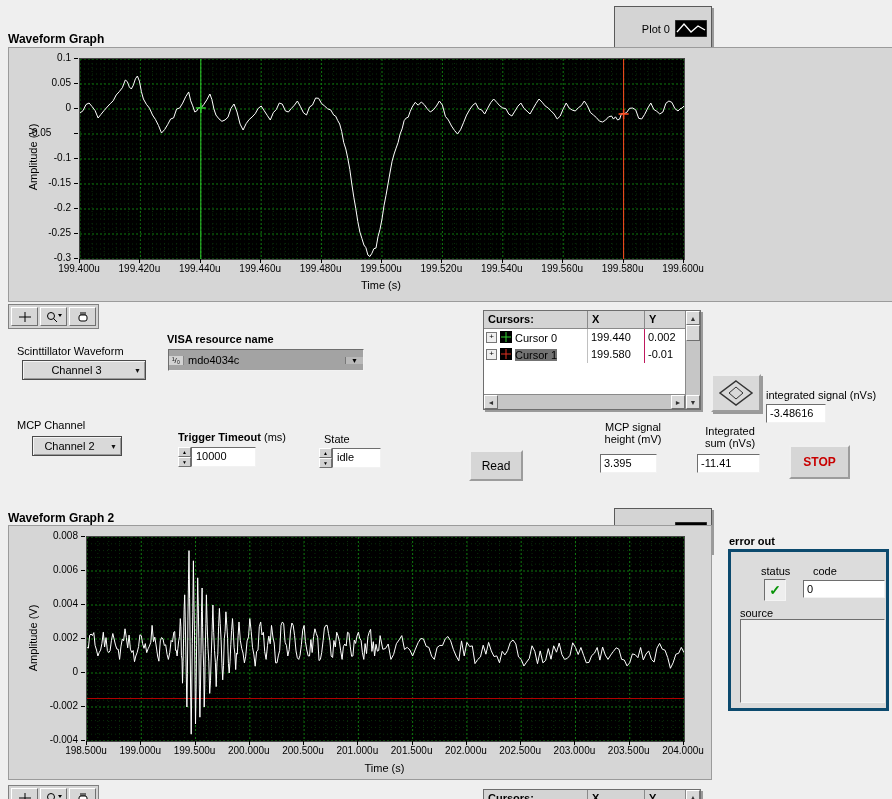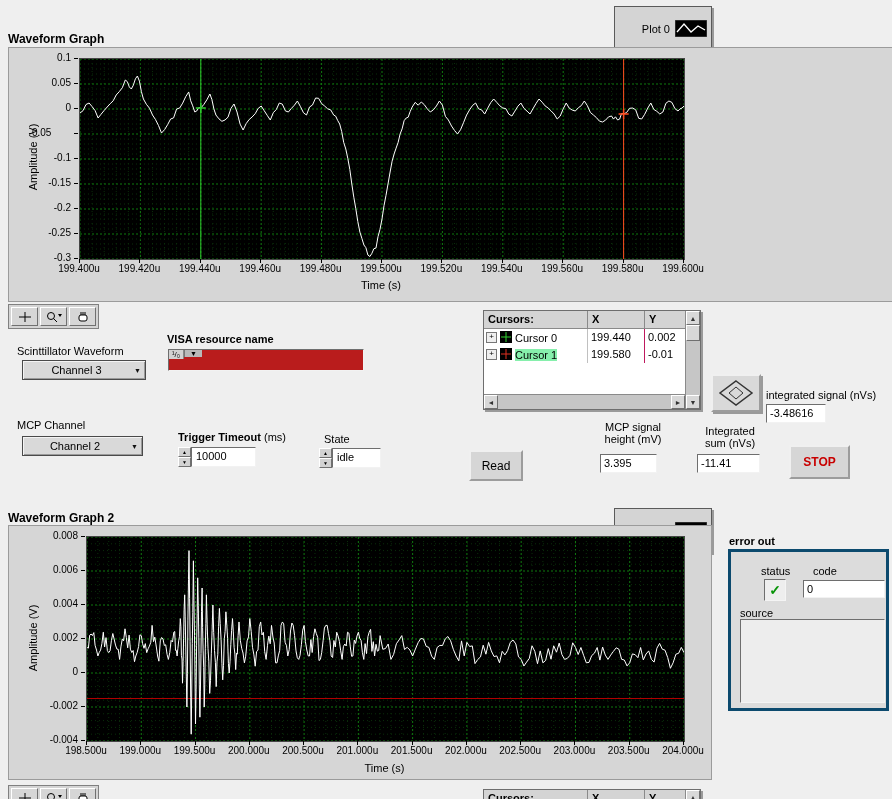--- a/index.html
+++ b/index.html
@@ -43,21 +43,21 @@
   .cp-vscroll{width:14px;display:flex;flex-direction:column;background:#c6c6c6;}
   .sb-btn{width:14px;height:14px;background:#d8d8d8;border:1px solid;border-color:#fff #707070 #707070 #fff;
           font-size:7px;display:flex;align-items:center;justify-content:center;color:#333;box-sizing:border-box;flex:none;}
   .sb-track{flex:1;position:relative;}
   .sb-thumb{position:absolute;top:0;left:0;right:0;height:16px;background:#d8d8d8;border:1px solid;border-color:#fff #707070 #707070 #fff;box-sizing:border-box;}
   
   .ring{position:absolute;background:#d9d9d9;border:1px solid #4a4a4a;box-shadow:inset 1px 1px 0 #f4f4f4, inset -1px -1px 0 #9a9a9a;
         display:flex;align-items:center;box-sizing:border-box;}
   .ring-text{flex:1;text-align:center;}
   .ring-arrow{width:15px;font-size:7px;text-align:center;color:#111;}
-  .visa{position:absolute;background:#b91c1c;border:1px solid;border-color:#6e6e6e #f2f2f2 #f2f2f2 #6e6e6e;display:flex;align-items:flex-start;box-sizing:border-box;}
+  .visa{position:absolute;background:#a3a3a3;border:1px solid;border-color:#6e6e6e #f2f2f2 #f2f2f2 #6e6e6e;display:flex;align-items:center;box-sizing:border-box;}
   .visa-icon{width:14px;background:#d2d2d2;border-right:1px solid #888;font-size:8px;display:flex;align-items:center;justify-content:center;}
   .visa-text{flex:1;padding:3px 4px;white-space:nowrap;overflow:hidden;}
   .visa-arrow{width:17px;background:#b9b9b9;border-left:1px solid #777;font-size:7px;display:flex;align-items:center;justify-content:center;}
   .numctl{position:absolute;display:flex;box-sizing:border-box;}
   .spinner{width:13px;display:flex;flex-direction:column;flex:none;}
   .sp{flex:1;background:#d2d2d2;border:1px solid;border-color:#fff #707070 #707070 #fff;font-size:5px;display:flex;align-items:center;justify-content:center;box-sizing:border-box;}
   .numfield{flex:1;background:#fff;border:1px solid;border-color:#6e6e6e #f2f2f2 #f2f2f2 #6e6e6e;padding:2px 4px;box-sizing:border-box;white-space:nowrap;overflow:hidden;}
   .value-box{position:absolute;background:#fff;border:1px solid;border-color:#6e6e6e #f2f2f2 #f2f2f2 #6e6e6e;padding:2px 3px;box-sizing:border-box;white-space:nowrap;overflow:hidden;}
   .push-btn{position:absolute;background:#d6d6d6;border:2px outset #f0f0f0;display:flex;align-items:center;justify-content:center;font-size:12px;box-sizing:border-box;}
   .stop-btn{color:#c80000;font-weight:bold;}
@@ -271,25 +271,26 @@
 
   <div class="lbl" style="left:17px;top:345px;">Scinttillator Waveform</div>
   <div class="ring" style="left:22px;top:360px;width:124px;height:20px;">
     <span class="ring-text">Channel 3</span>
     <span class="ring-arrow">▼</span>
   </div>
 
   <div class="lbl bold" style="left:167px;top:333px;">VISA resource name</div>
   <div class="visa" style="left:168px;top:349px;width:196px;height:22px;">
     <div class="visa-icon">¹/₀</div>
+    <div class="visa-text">mdo4034c</div>
     <div class="visa-arrow">▼</div>
   </div>
 
   <div class="lbl" style="left:17px;top:419px;">MCP Channel</div>
-  <div class="ring" style="left:22px;top:436px;width:121px;height:20px;">
+  <div class="ring" style="left:32px;top:436px;width:90px;height:20px;">
     <span class="ring-text">Channel 2</span>
     <span class="ring-arrow">▼</span>
   </div>
 
   <div class="lbl" style="left:178px;top:431px;"><span class="bold">Trigger Timeout</span><span> (ms)</span></div>
   <div class="numctl" style="left:178px;top:447px;width:78px;height:20px;">
     <div class="spinner">
       <div class="sp">▲</div>
       <div class="sp">▼</div>
     </div>
@@ -343,21 +344,21 @@
         <div class="cp-row">
           <div class="cell-name">
             <span class="pbox">+</span>
             <span class="cicon">
               <svg width="12" height="12">
                   <rect width="12" height="12" fill="#000"></rect>
                   <line x1="1" y1="6" x2="11" y2="6" stroke="#e03020"></line>
                   <line x1="6" y1="1" x2="6" y2="11" stroke="#e03020"></line>
                 </svg>
             </span>
-            <span style="background: #86efac;">Cursor 1</span>
+            <span style="background: #737373;">Cursor 1</span>
           </div>
           <div class="cell-x">199.580</div>
           <div class="cell-y">-0.01</div>
         </div>
       </div>
       <div class="cp-hscroll">
         <div class="sb-btn">◄</div>
         <div class="sb-track"></div>
         <div class="sb-btn">►</div>
       </div>

